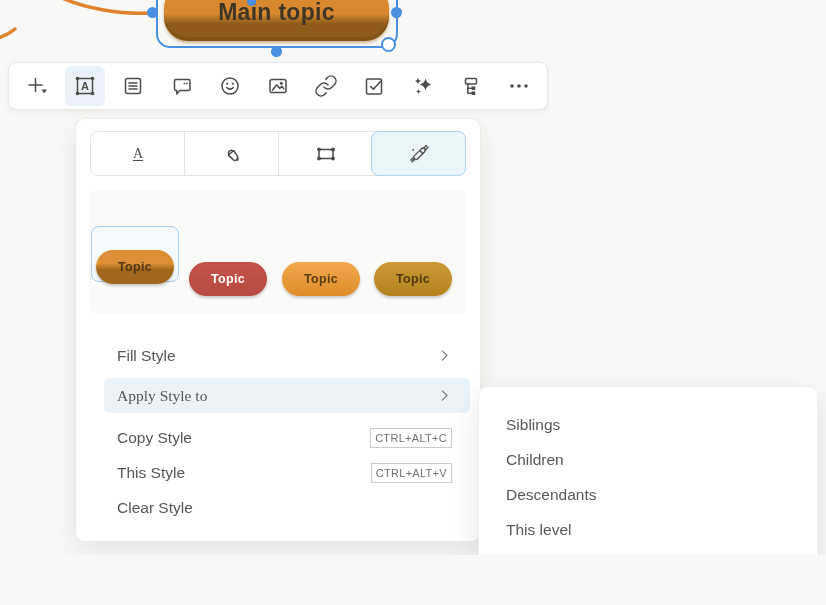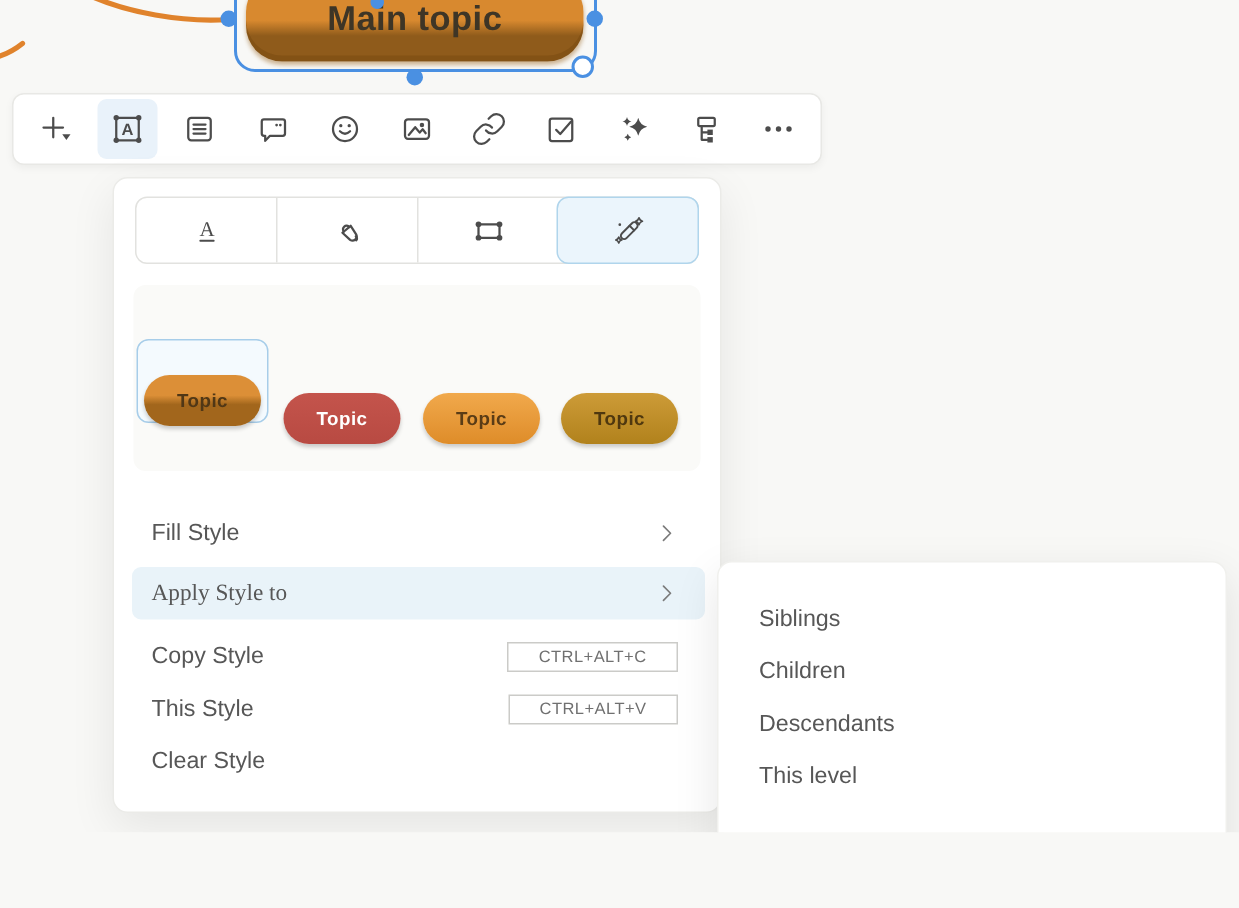--- a/index.html
+++ b/index.html
@@ -47,32 +47,32 @@
     border-radius:8px;}
   .preview-sel{position:absolute;left:2px;top:36px;width:88px;height:56px;box-sizing:border-box;
     border:1.5px solid #a7cde9;background:#f4fafe;border-radius:8px;
     display:flex;align-items:center;justify-content:center;cursor:pointer;}
   .pill{width:78px;height:34px;border-radius:17px;display:flex;align-items:center;
     justify-content:center;font-size:12.5px;font-weight:700;letter-spacing:.3px;
     box-shadow:0 2px 3px rgba(0,0,0,.20);cursor:pointer;margin-top:25px;}
   .pill.abs{position:absolute;top:47px;}
   .pill.p2{left:100px}.pill.p3{left:193px}.pill.p4{left:285px}
 
-  .menu{margin-top:24px;}
+  .menu{margin-top:24px;margin-left:16px;}
   .row{display:flex;align-items:center;height:35px;padding:0 28px 0 25px;
     color:#575757;font-size:15.5px;cursor:pointer;}
   .row .lbl{flex:1;}
   .row-apply{background:#e9f3f9;border-radius:6px;margin:5px 10px 7px 12px;
     padding:0 18px 0 13px;font-family:Liberation Serif, serif;}
   .chev{flex:none;}
   .shortcut{font-size:11px;color:#707070;border:1px solid #cbcbc8;border-radius:0;
-    padding:3px 20px;background:#fff;letter-spacing:.3px;white-space:nowrap;}
-
-  
-  .submenu{position:absolute;left:478px;top:374px;width:340px;height:212px;background:#fff;
+    padding:3px 4px;background:#fff;letter-spacing:.3px;white-space:nowrap;}
+
+  
+  .submenu{position:absolute;left:478px;top:386px;width:340px;height:212px;background:#fff;
     border:1px solid #f0f0ed;border-radius:10px;box-shadow:0 10px 30px rgba(0,0,0,.10);
     box-sizing:border-box;padding-top:20px;z-index:6;}
   .sub-item{height:35px;line-height:35px;padding-left:27px;font-size:15.5px;color:#575757;
     cursor:pointer;}
 </style>
 </head>
 <body>
 
 <div class="stage">
 

